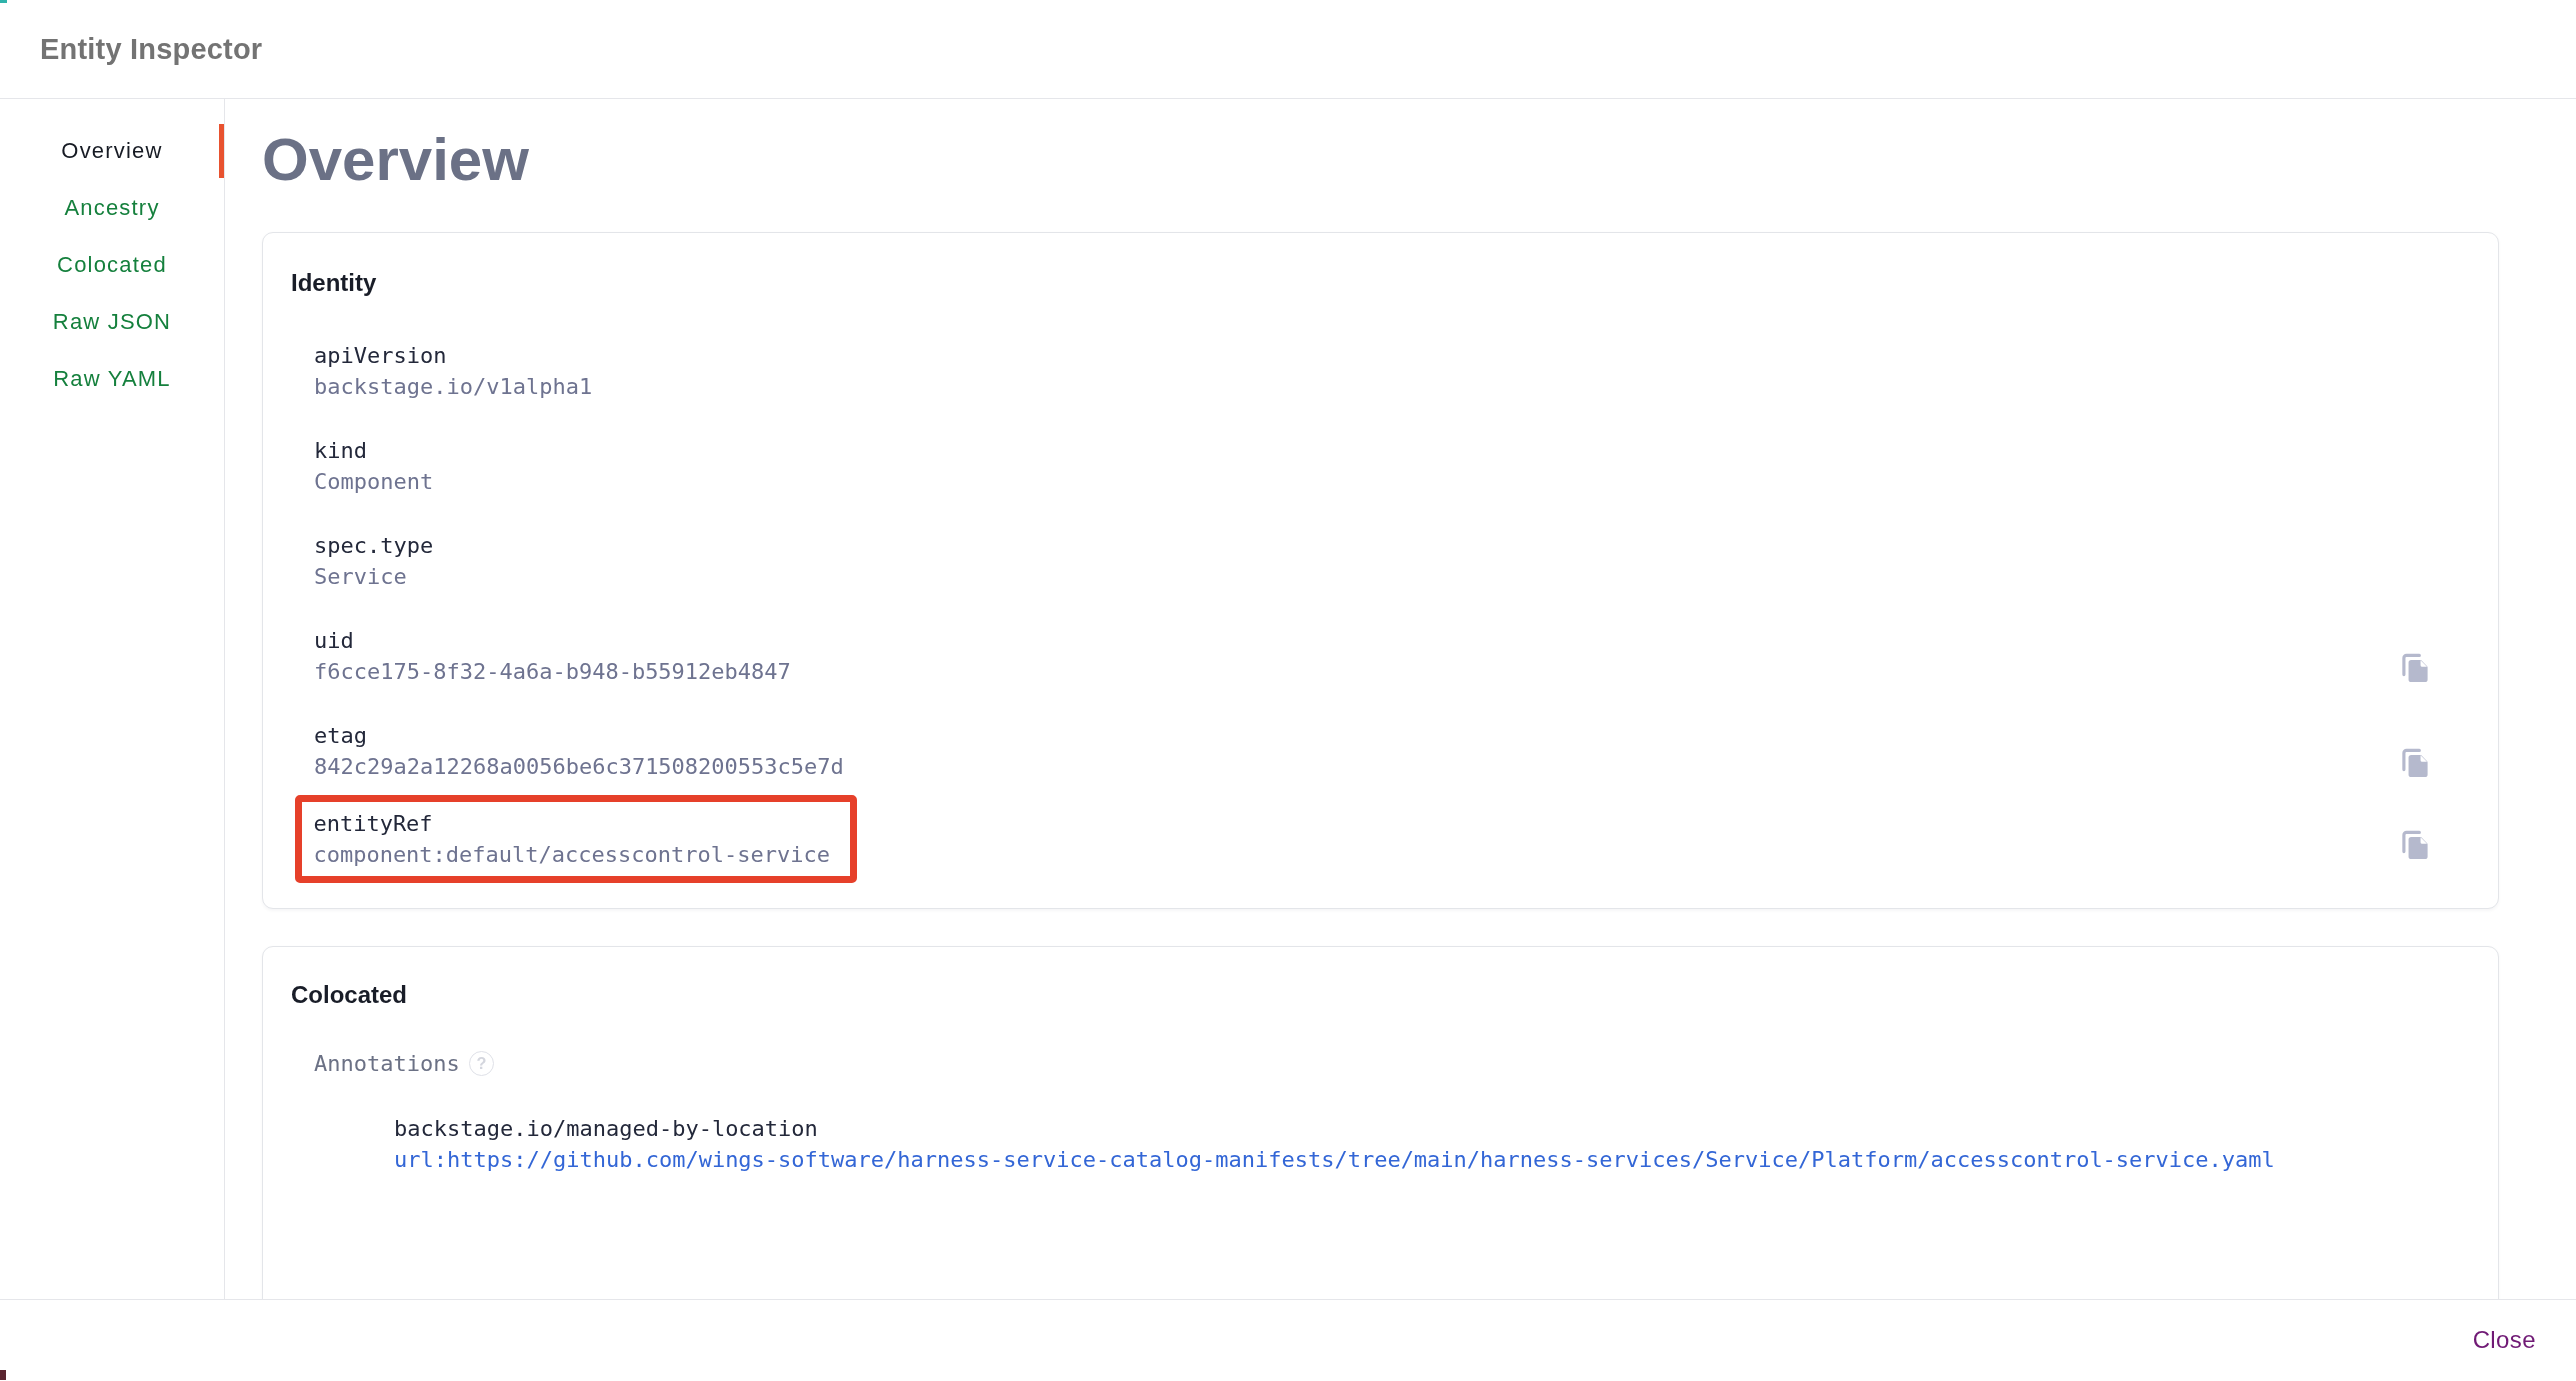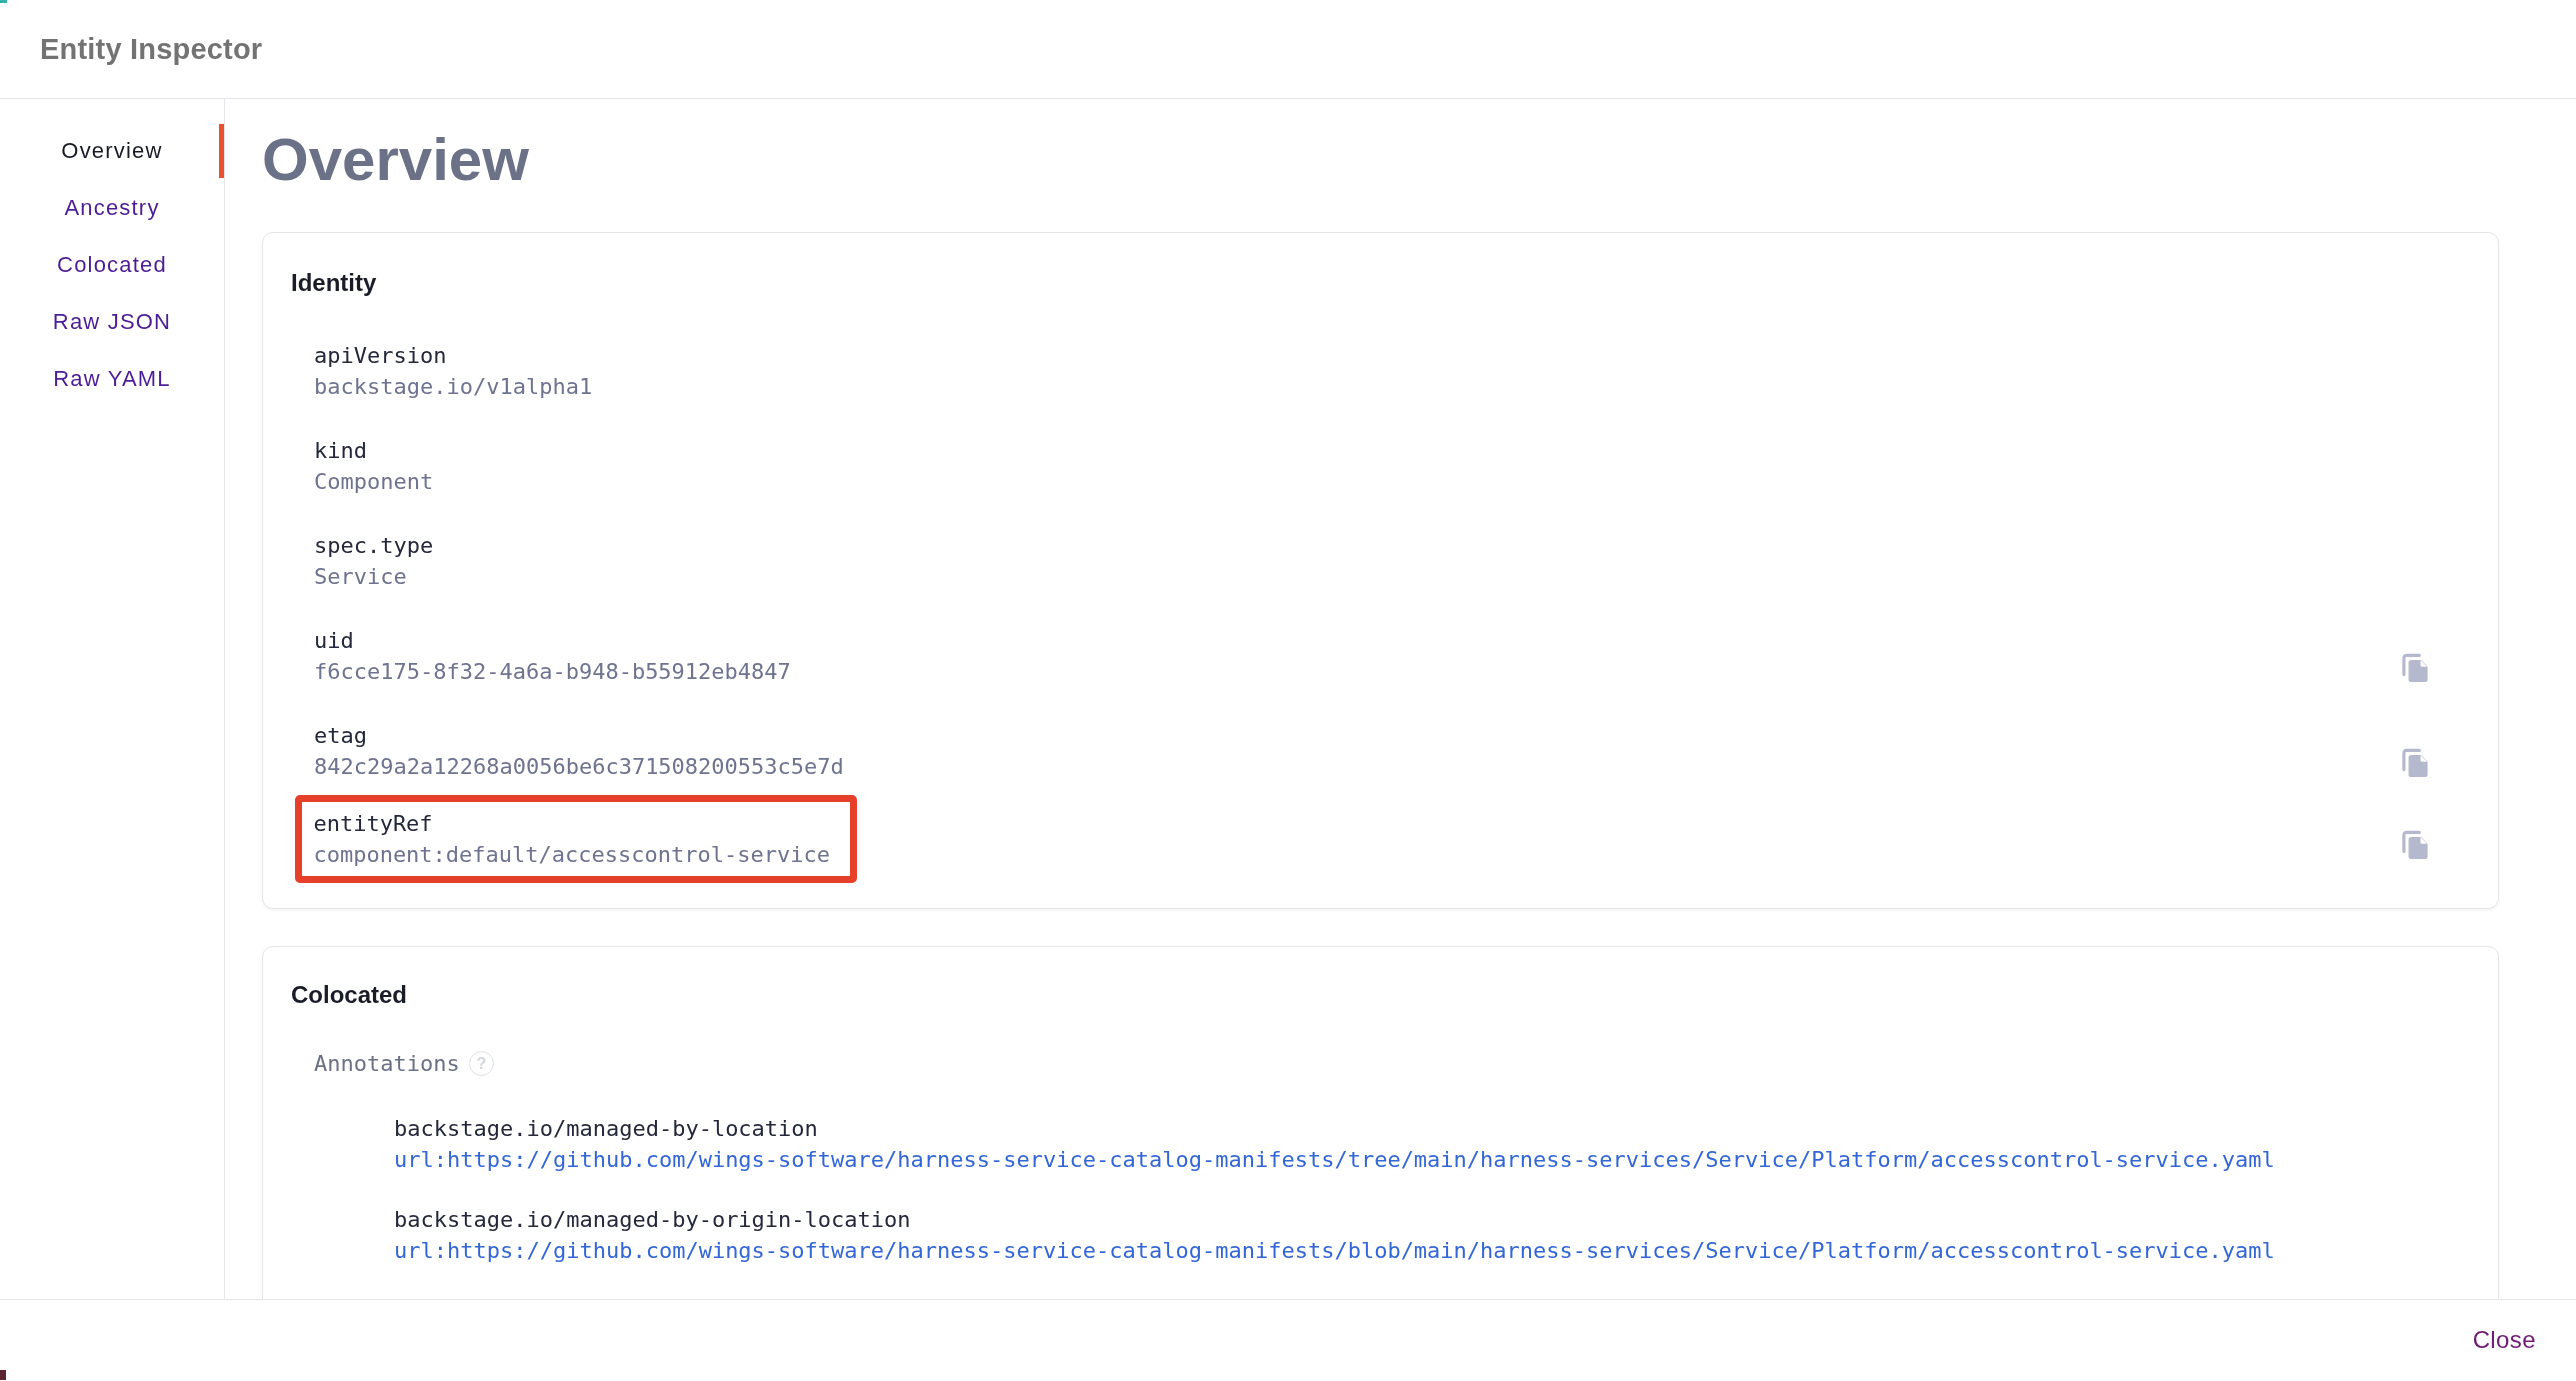--- a/index.html
+++ b/index.html
@@ -9,21 +9,21 @@
   
   .header { height:99px; border-bottom:1.5px solid #e5e6ea; display:flex; align-items:center; padding-left:40px; background:#fff; }
   .dialog-title { font-size:29px; font-weight:700; color:#737373; letter-spacing:0.2px; }
 
   
   .body-row { display:flex; height:1200px; overflow:hidden; }
 
   
   .sidebar { width:225px; flex-shrink:0; border-right:1.5px solid #e5e6ea; padding-top:23px; }
   .tab { position:relative; height:57px; display:flex; align-items:center; justify-content:center;
-    font-size:22px; letter-spacing:1.2px; color:#4c1d95; cursor:pointer; user-select:none; }
+    font-size:22px; letter-spacing:1.2px; color:#15803d; cursor:pointer; user-select:none; }
   .tab.active { color:#171b24; font-weight:500; }
   .tab-indicator { position:absolute; right:0; top:1.5px; width:5.4px; height:54px; background:#e8522f; }
 
   
   .main { flex:1; padding-left:37px; overflow:hidden; }
   .page-title { margin-top:26px; font-size:60px; line-height:1.18; font-weight:700; color:#6b7186; }
 
   .card { width:2237px; background:#fff; border:1.5px solid #e3e5e9; border-radius:11px;
     box-shadow:0 1.5px 3.1px rgba(20,24,40,.04); }
   .card-heading { font-size:24px; font-weight:700; color:#191d28; }
@@ -172,24 +172,20 @@
       <div class="annotations-row">
         <span class="mono annotations-label">Annotations</span>
         <span class="help-icon">?</span>
       </div>
 
       <div class="annotation-group">
         <div class="mono annotation-key">backstage.io/managed-by-location</div>
         <a class="mono annotation-link">url:https://github.com/wings-software/harness-service-catalog-manifests/tree/main/harness-services/Service/Platform/accesscontrol-service.yaml</a>
       </div>
 
-      <div class="annotation-group">
-        <div class="mono annotation-key">backstage.io/managed-by-origin-location</div>
-        <a class="mono annotation-link">url:https://github.com/wings-software/harness-service-catalog-manifests/blob/main/harness-services/Service/Platform/accesscontrol-service.yaml</a>
-      </div>
     </div>
 
   </div>
 </div>
 
 <div class="footer">
   <button class="close-btn">Close</button>
 </div>
 
 

